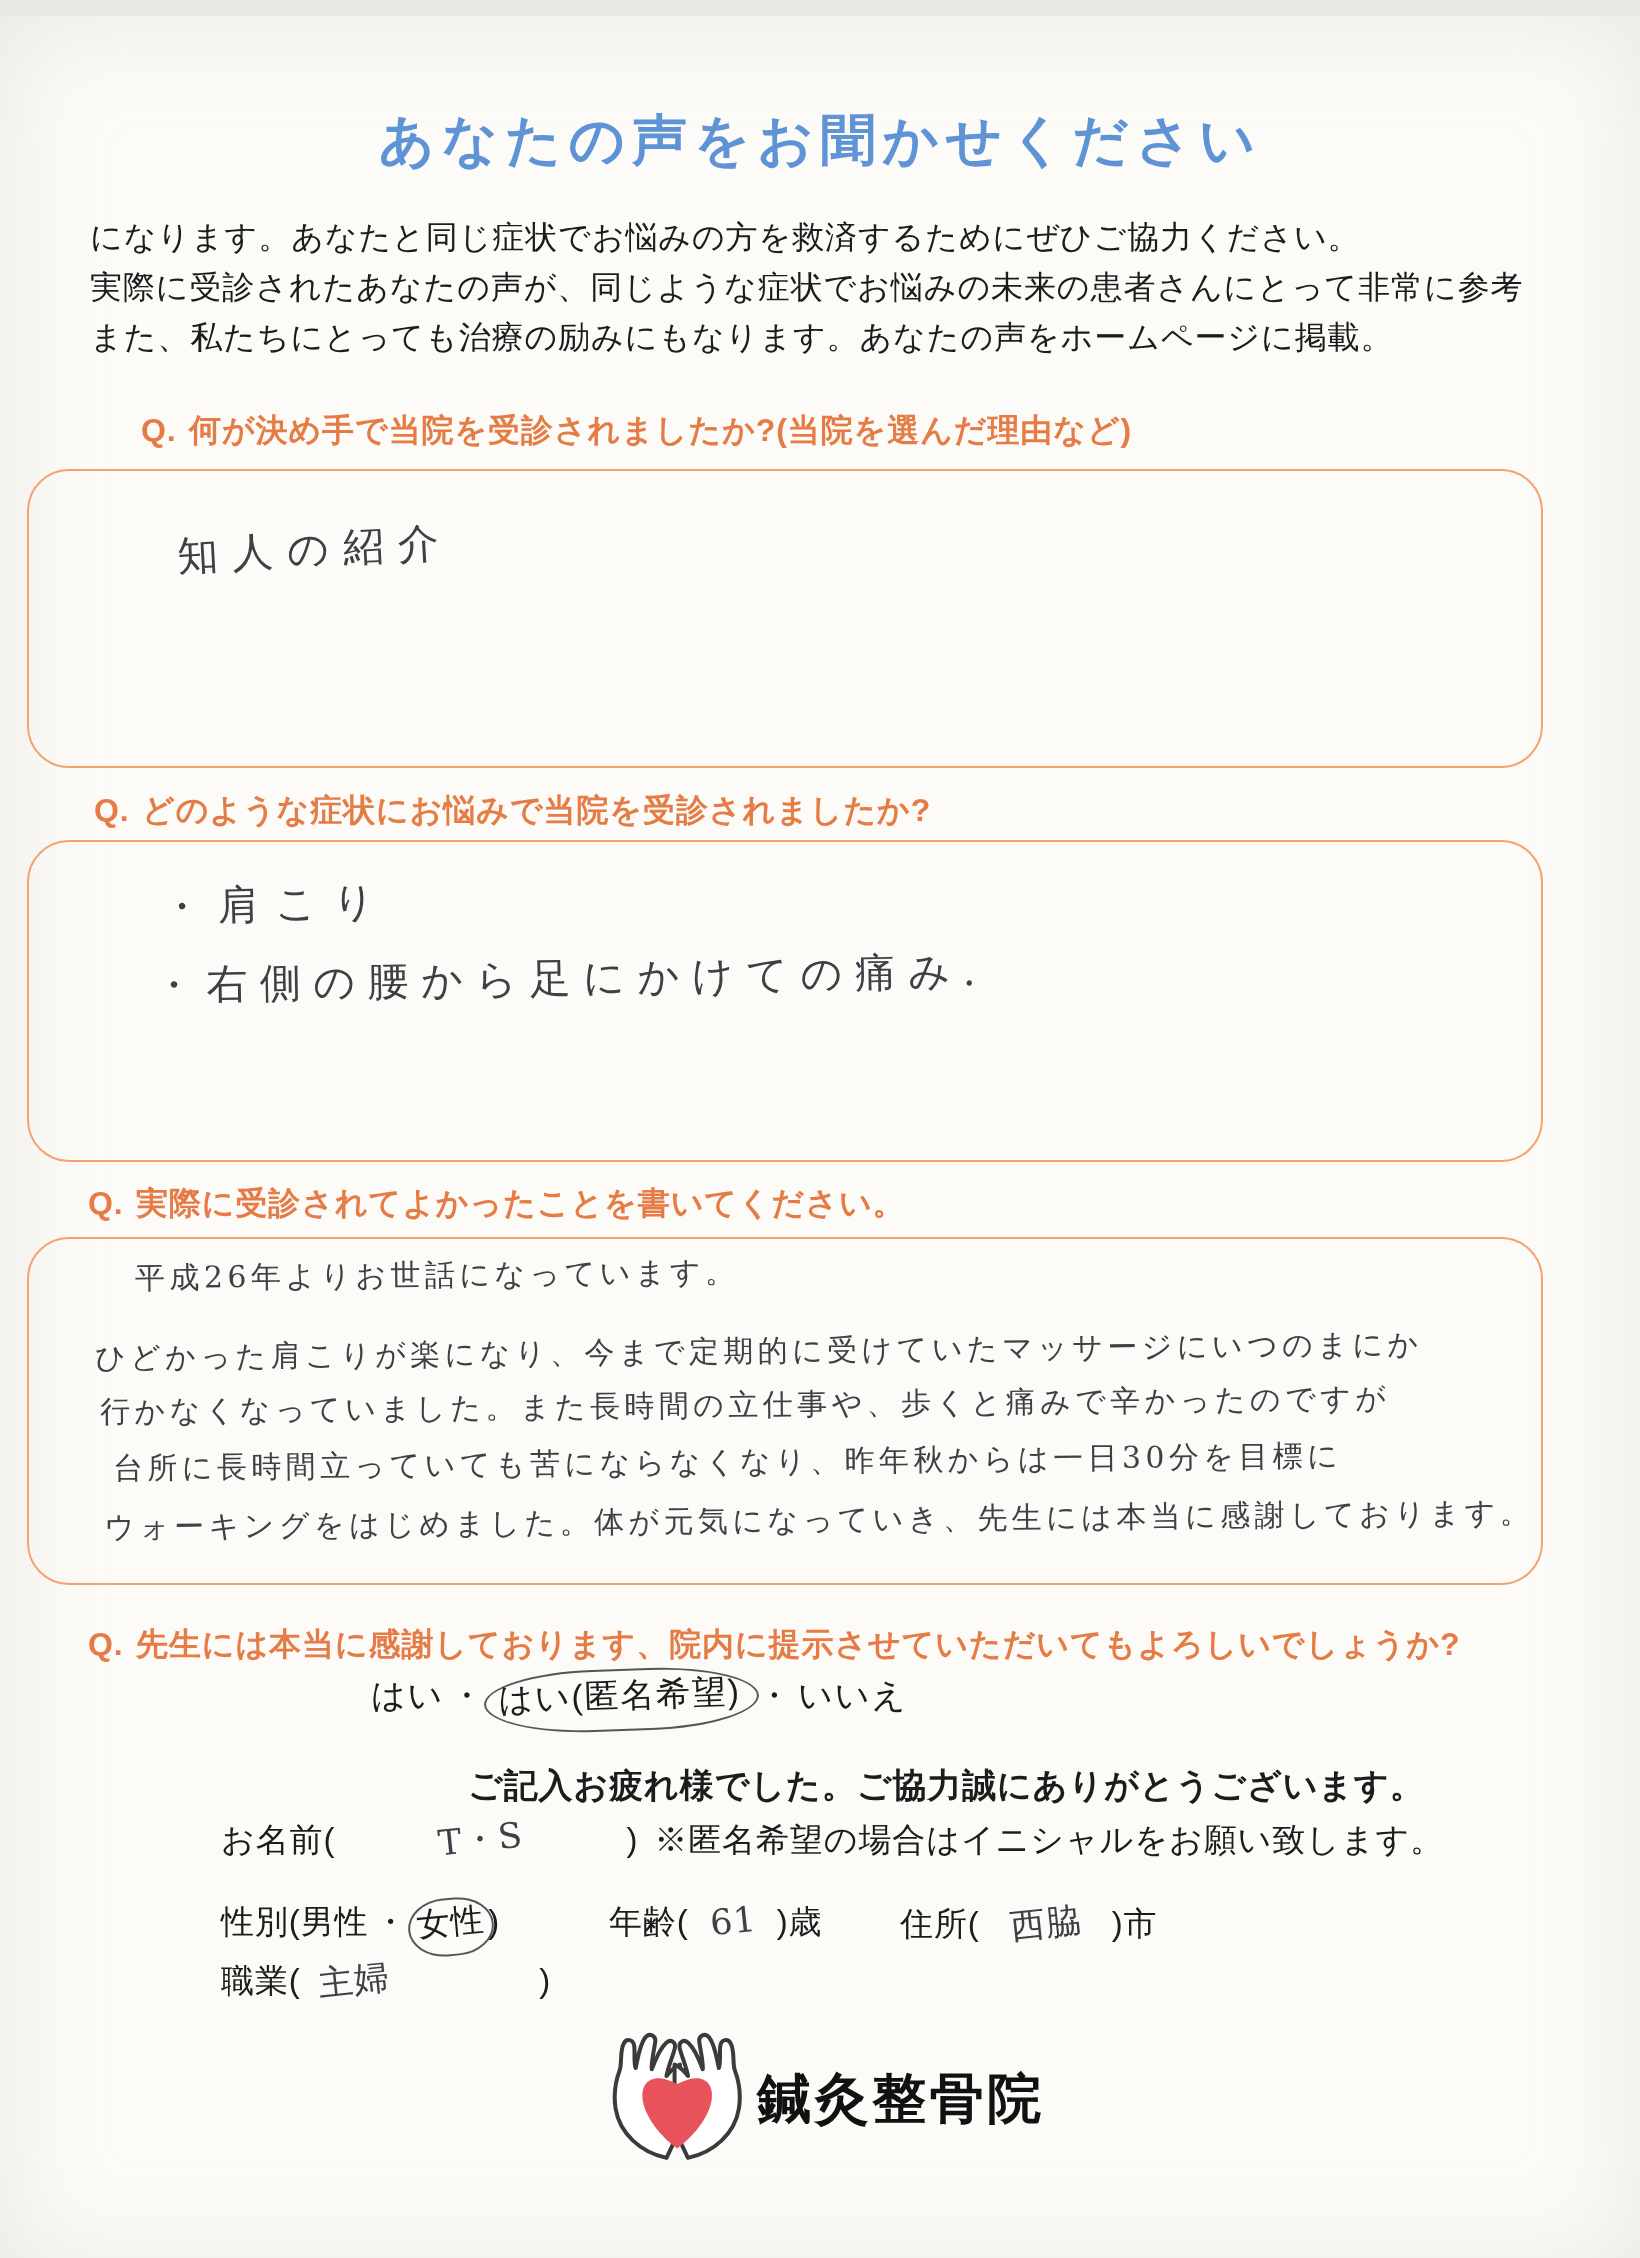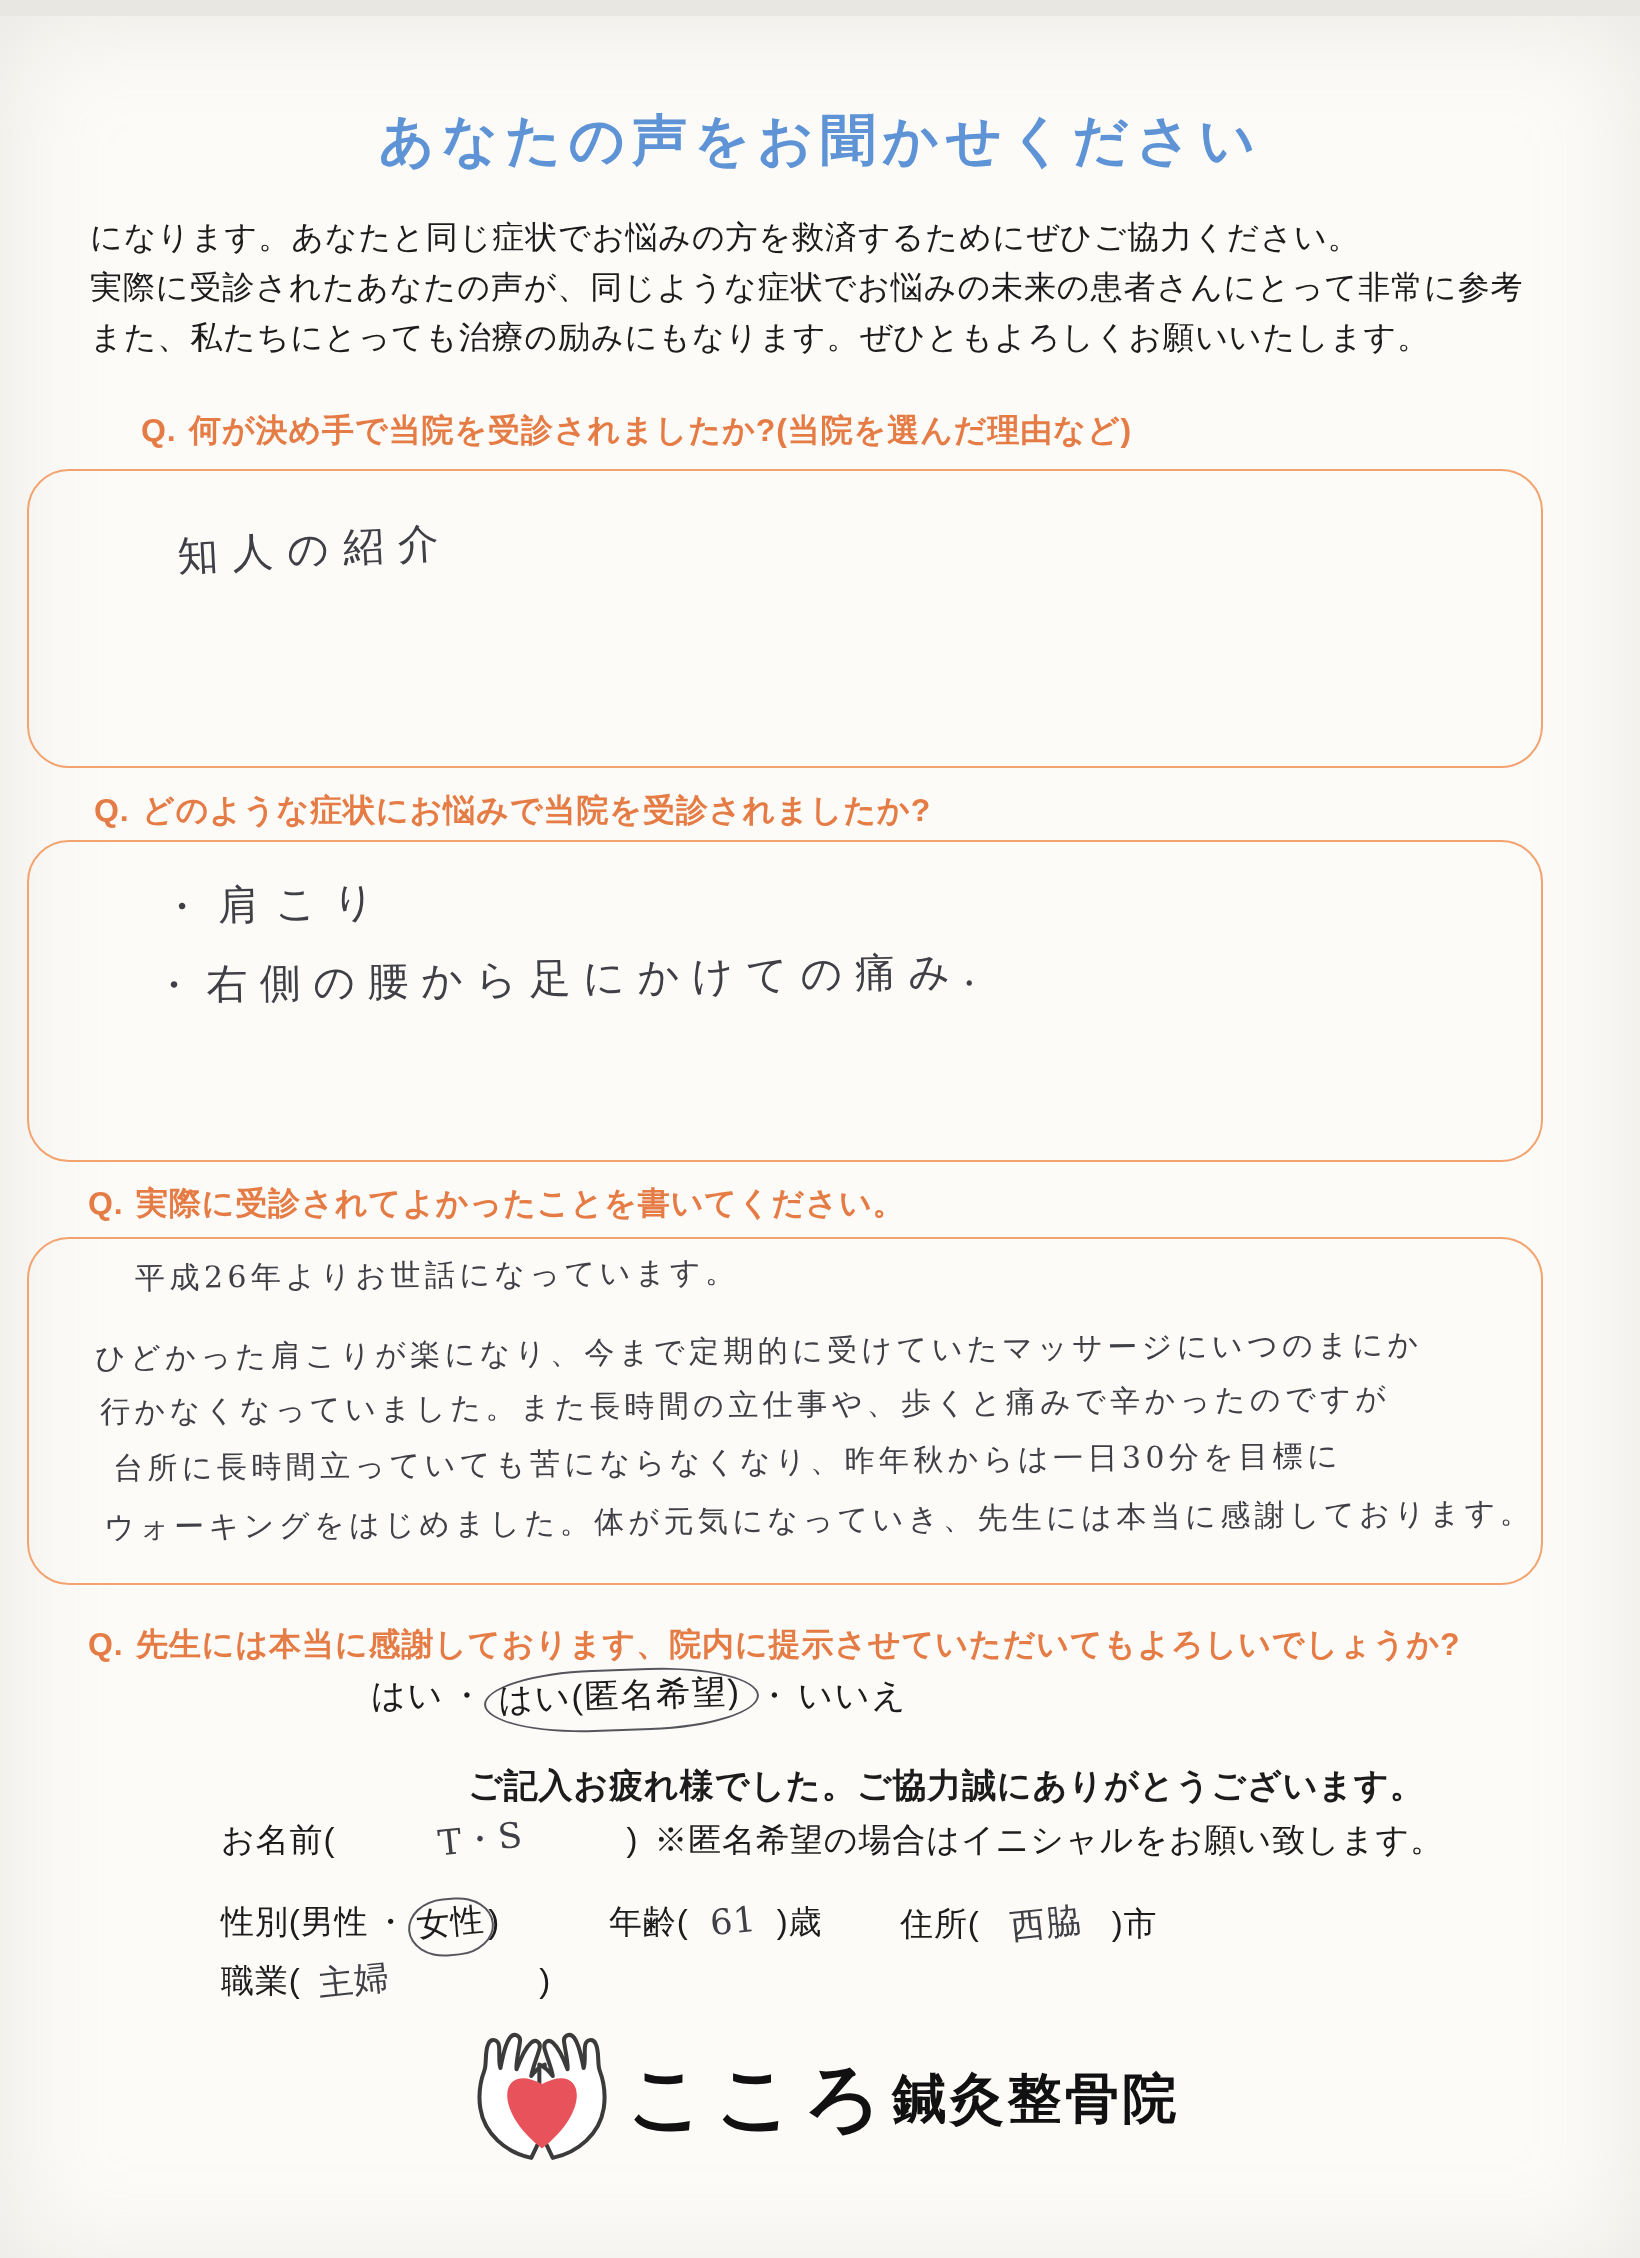--- a/index.html
+++ b/index.html
@@ -97,21 +97,21 @@
 </head>
 <body>
 
 <div class="paper">
 
   <h1 class="title">あなたの声をお聞かせください</h1>
 
   <div class="intro">
     <div class="intro-line">になります。あなたと同じ症状でお悩みの方を救済するためにぜひご協力ください。</div>
     <div class="intro-line">実際に受診されたあなたの声が、同じような症状でお悩みの未来の患者さんにとって非常に参考</div>
-    <div class="intro-line">また、私たちにとっても治療の励みにもなります。ぜひともよろしくお願いいたします。</div>
+    <div class="intro-line">また、私たちにとっても治療の励みにもなります。あなたの声をホームページに掲載。</div>
   </div>
 
   <div class="q q1">
     <span class="q-prefix">Q.</span><span>何が決め手で当院を受診されましたか?(当院を選んだ理由など)</span>
   </div>
   <div class="box box1">
     <div class="hand ans ans1">知人の紹介</div>
   </div>
 
   <div class="q q2">
@@ -168,18 +168,17 @@
   </div>
 
   <div class="logo">
     <svg viewBox="0 0 240 210" width="161" height="141" aria-hidden="true">
       <g fill="#ffffff" stroke="#3b3b3b" stroke-width="6" stroke-linejoin="round" stroke-linecap="round">
         <path d="M104 192 C 66 184 34 156 28 118 C 25 98 28 78 34 62 C 38 52 34 34 40 22 C 44 13 55 15 56 26 C 57 38 55 50 58 58 C 62 40 64 24 72 13 C 78 5 89 9 87 20 C 85 34 81 50 82 60 C 88 44 94 29 103 21 C 110 14 119 19 116 30 C 112 44 106 58 104 70 C 110 62 117 56 124 53 L 124 150 Z"></path>
         <path d="M136 192 C 174 184 206 156 212 118 C 215 98 212 78 206 62 C 202 52 206 34 200 22 C 196 13 185 15 184 26 C 183 38 185 50 182 58 C 178 40 176 24 168 13 C 162 5 151 9 153 20 C 155 34 159 50 158 60 C 152 44 146 29 137 21 C 130 14 121 19 124 30 C 128 44 134 58 136 70 C 130 62 123 56 116 53 L 116 150 Z"></path>
       </g>
       <path d="M120 178 C 44 120 58 48 120 82 C 182 48 196 120 120 178 Z" fill="#e8525a"></path>
     </svg>
-    <span class="logo-kana">こころ</span>
     <span class="logo-kanji">鍼灸整骨院</span>
   </div>
 
 </div>
 
 
 </body></html>

